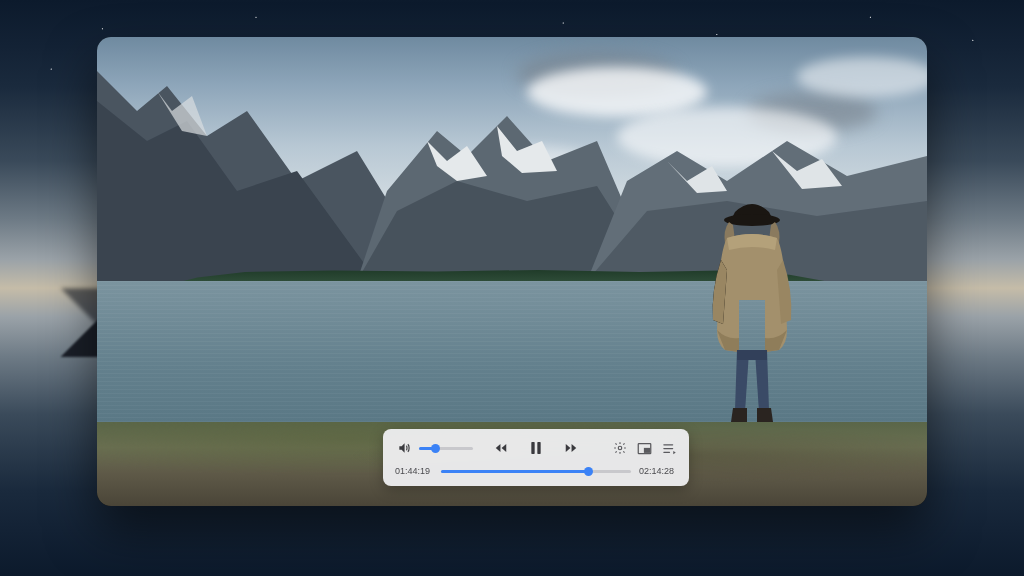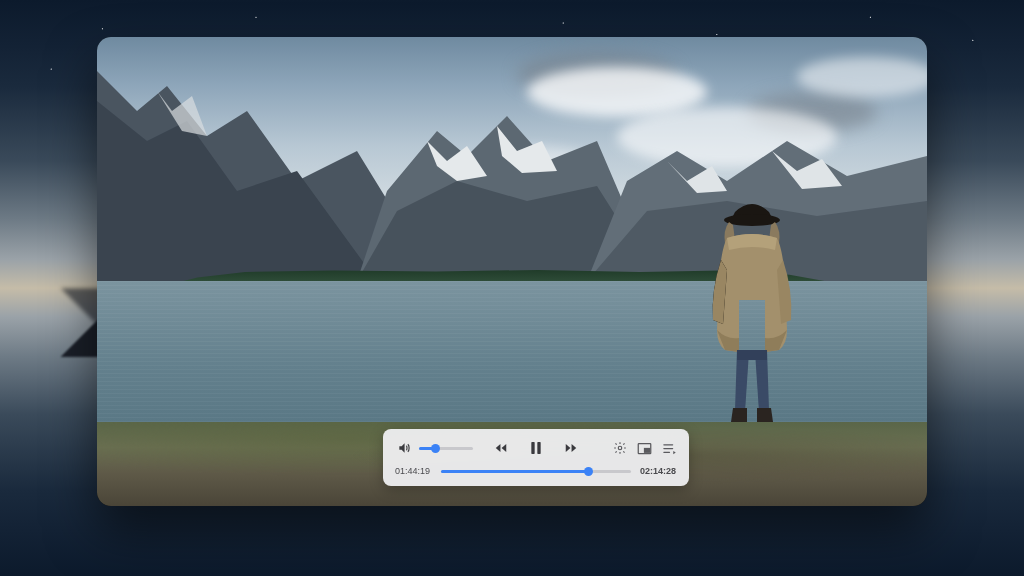--- a/index.html
+++ b/index.html
@@ -125,21 +125,21 @@
     }
 
     .transport { position:absolute; left:50%; transform:translateX(-50%); display:flex; align-items:center; gap:16px; }
     .tbtn { width:18px; height:18px; display:flex; align-items:center; justify-content:center; cursor:pointer; color:#3a3a3e; }
     .tbtn.play { width:20px; height:20px; }
 
     .right-icons { margin-left:auto; display:flex; align-items:center; gap:10px; color:#5a5a5e; }
     .ribtn { width:15px; height:15px; display:flex; align-items:center; justify-content:center; cursor:pointer; }
 
     .time { font-size:9px; color:#4a4a4e; font-variant-numeric:tabular-nums; min-width:38px; }
-    .time.right { text-align:center;font-weight:bold; }
+    .time.right { text-align:left; }
 
     .progress {
       position:relative; flex:1; height:3px; background:#c8c8cc; border-radius:2px;
     }
     .progress-fill { position:absolute; left:0; top:0; bottom:0; background:#3b82f6; border-radius:2px; }
     .progress-thumb {
       position:absolute; top:50%; width:9px; height:9px; margin:-4.5px 0 0 -4.5px;
       background:#3b82f6; border-radius:50%;
     }
 

